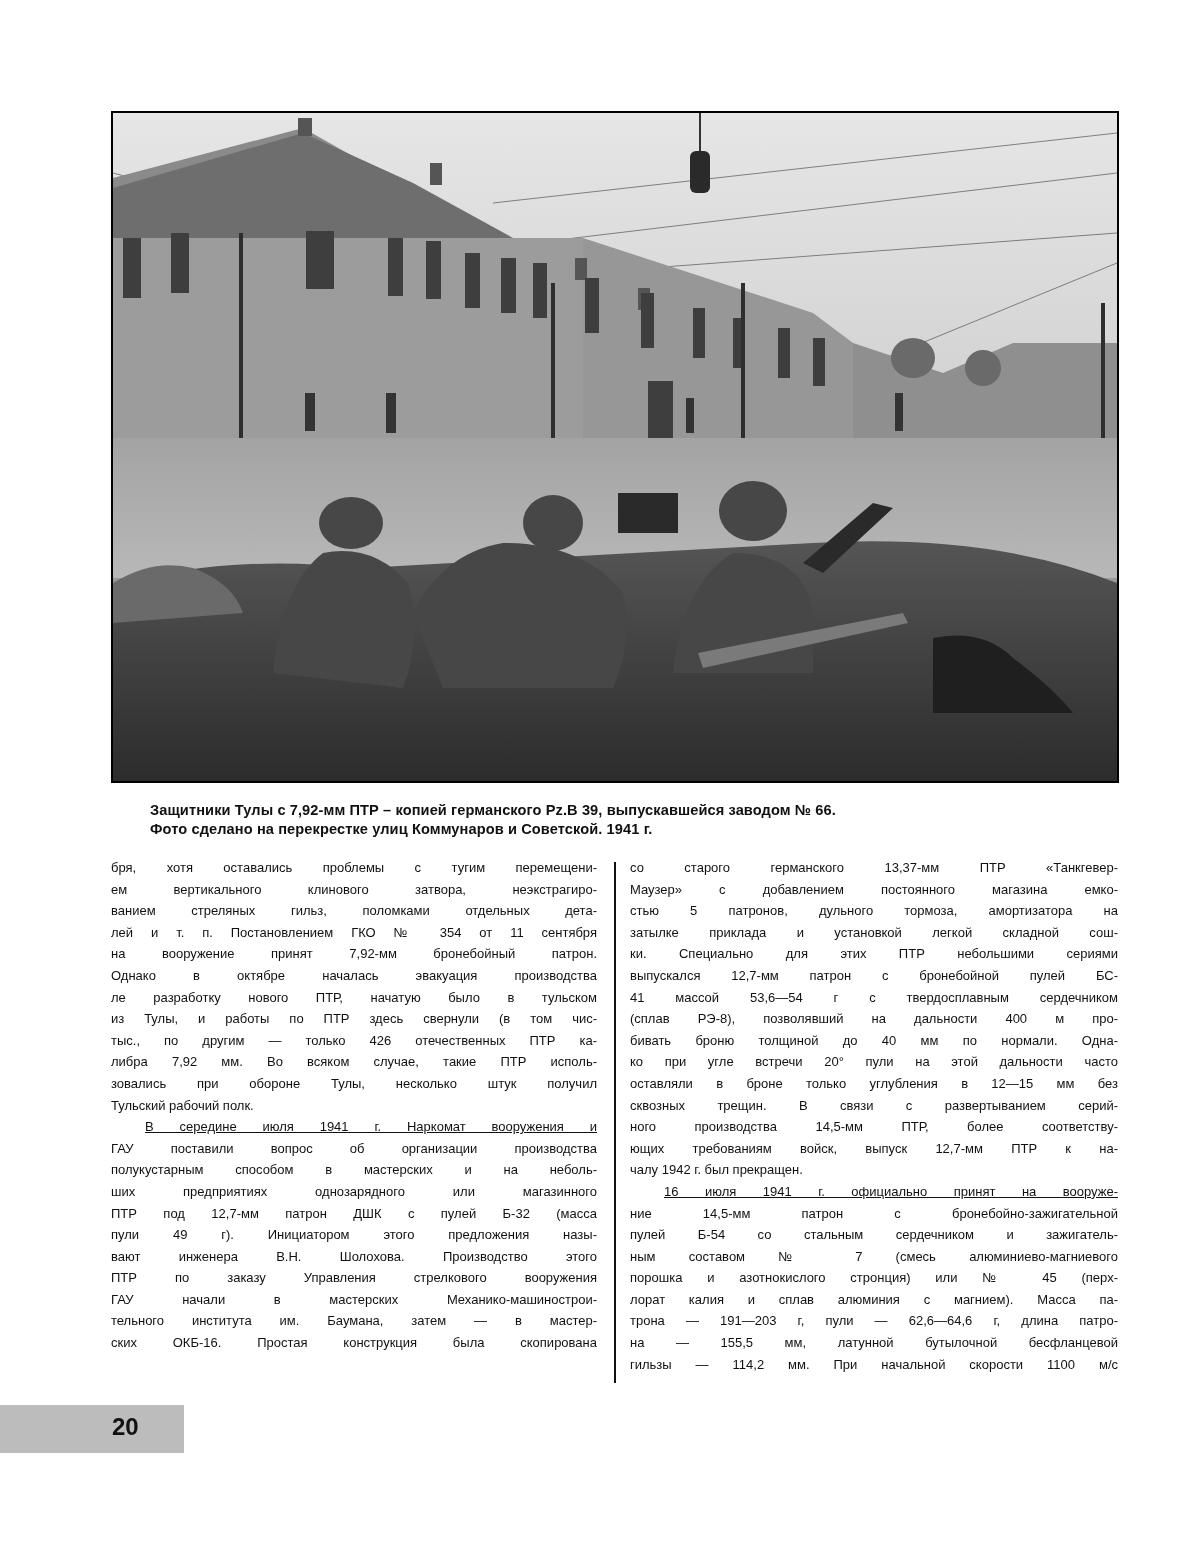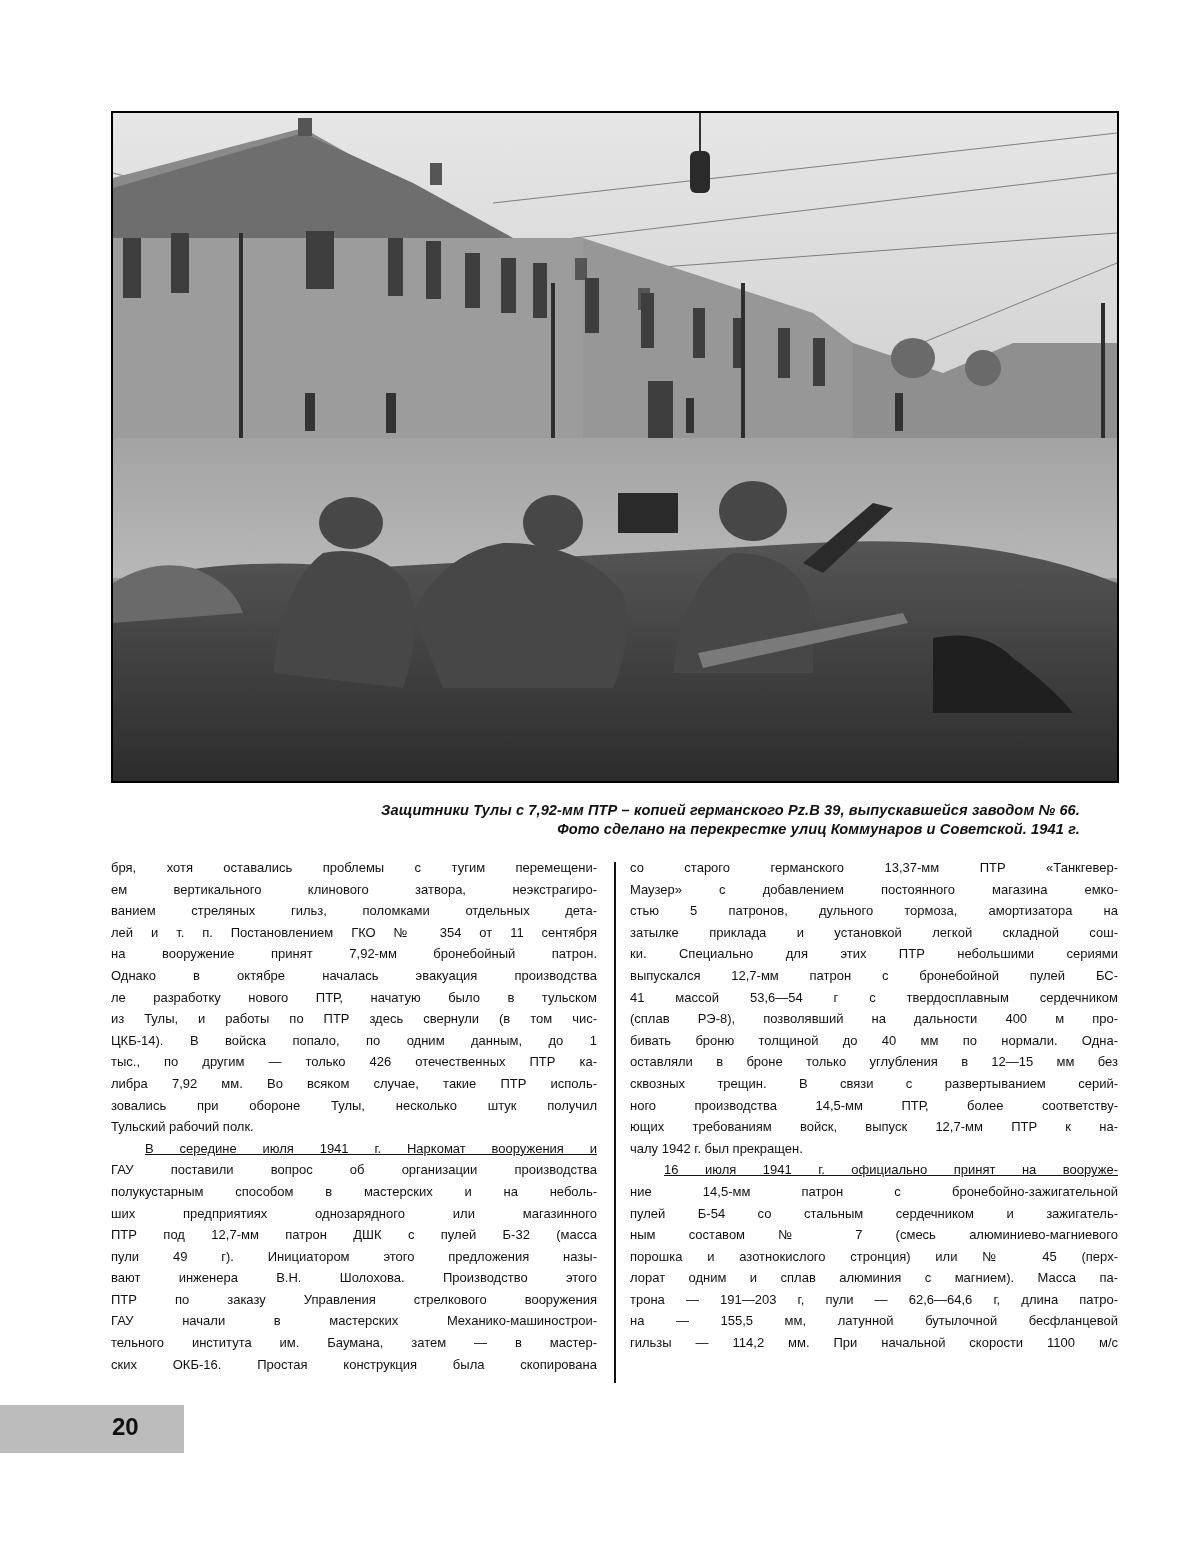--- a/index.html
+++ b/index.html
@@ -4,21 +4,21 @@
 <style>
   html, body { margin: 0; padding: 0; background: #ffffff; }
   body { width: 1193px; height: 1565px; position: relative; overflow: hidden;
          font-family: "Liberation Sans", "DejaVu Sans", sans-serif; color: #111; }
 
   .photo { position: absolute; left: 111px; top: 111px; width: 1004px; height: 668px;
            border: 2px solid #000; overflow: hidden; background: #9a9a9a; }
   .photo svg { display: block; width: 100%; height: 100%; }
 
   .caption { position: absolute; left: 150px; top: 801px; width: 930px;
-             text-align: right; font-weight: bold; font-style: italic;
+             text-align: left; font-weight: bold; 
              font-size: 14.6px; line-height: 19px; color: #111; letter-spacing: 0.1px; }
   .caption .line { display: block; white-space: nowrap; }
 
   .column { position: absolute; top: 857px; width: 486px;
             font-size: 13px; line-height: 21.6px; text-align: justify; color: #111; }
   .column.left { left: 111px; }
   .column.right { left: 630px; width: 488px; }
   .column .line { display: block; white-space: nowrap; text-align-last: justify; height: 21.6px; }
   .column .line.last { text-align-last: left; }
   .column .line.indent { padding-left: 34px; text-decoration: underline; }
@@ -140,21 +140,20 @@
 
 <div class="column left">
   <span class="line">бря, хотя оставались проблемы с тугим перемещени-</span>
   <span class="line">ем вертикального клинового затвора, неэкстрагиро-</span>
   <span class="line">ванием стреляных гильз, поломками отдельных дета-</span>
   <span class="line">лей и т. п. Постановлением ГКО № 354 от 11 сентября</span>
   <span class="line">на вооружение принят 7,92-мм бронебойный патрон.</span>
   <span class="line">Однако в октябре началась эвакуация производства</span>
   <span class="line">ле разработку нового ПТР, начатую было в тульском</span>
   <span class="line">из Тулы, и работы по ПТР здесь свернули (в том чис-</span>
-  <span class="line">ЦКБ-14). В войска попало, по одним данным, до 1</span>
   <span class="line">тыс., по другим — только 426 отечественных ПТР ка-</span>
   <span class="line">либра 7,92 мм. Во всяком случае, такие ПТР исполь-</span>
   <span class="line">зовались при обороне Тулы, несколько штук получил</span>
   <span class="line last">Тульский рабочий полк.</span>
   <span class="line indent">В середине июля 1941 г. Наркомат вооружения и</span>
   <span class="line">ГАУ поставили вопрос об организации производства</span>
   <span class="line">полукустарным способом в мастерских и на неболь-</span>
   <span class="line">ших предприятиях однозарядного или магазинного</span>
   <span class="line">ПТР под 12,7-мм патрон ДШК с пулей Б-32 (масса</span>
   <span class="line">пули 49 г). Инициатором этого предложения назы-</span>
@@ -170,30 +169,31 @@
 <div class="column right">
   <span class="line">со старого германского 13,37-мм ПТР «Танкгевер-</span>
   <span class="line">Маузер» с добавлением постоянного магазина емко-</span>
   <span class="line">стью 5 патронов, дульного тормоза, амортизатора на</span>
   <span class="line">затылке приклада и установкой легкой складной сош-</span>
   <span class="line">ки. Специально для этих ПТР небольшими сериями</span>
   <span class="line">выпускался 12,7-мм патрон с бронебойной пулей БС-</span>
   <span class="line">41 массой 53,6—54 г с твердосплавным сердечником</span>
   <span class="line">(сплав РЭ-8), позволявший на дальности 400 м про-</span>
   <span class="line">бивать броню толщиной до 40 мм по нормали. Одна-</span>
+  <span class="line">ко при угле встречи 20° пули на этой дальности часто</span>
   <span class="line">оставляли в броне только углубления в 12—15 мм без</span>
   <span class="line">сквозных трещин. В связи с развертыванием серий-</span>
   <span class="line">ного производства 14,5-мм ПТР, более соответству-</span>
   <span class="line">ющих требованиям войск, выпуск 12,7-мм ПТР к на-</span>
   <span class="line last">чалу 1942 г. был прекращен.</span>
   <span class="line indent">16 июля 1941 г. официально принят на вооруже-</span>
   <span class="line">ние 14,5-мм патрон с бронебойно-зажигательной</span>
   <span class="line">пулей Б-54 со стальным сердечником и зажигатель-</span>
   <span class="line">ным составом № 7 (смесь алюминиево-магниевого</span>
   <span class="line">порошка и азотнокислого стронция) или № 45 (перх-</span>
-  <span class="line">лорат одним и сплав алюминия с магнием). Масса па-</span>
+  <span class="line">лорат калия и сплав алюминия с магнием). Масса па-</span>
   <span class="line">трона — 191—203 г, пули — 62,6—64,6 г, длина патро-</span>
   <span class="line">на — 155,5 мм, латунной бутылочной бесфланцевой</span>
   <span class="line">гильзы — 114,2 мм. При начальной скорости 1100 м/с</span>
 </div>
 
 <div class="page-tab"></div>
 <div class="page-number">20</div>
 
 </body></html>

